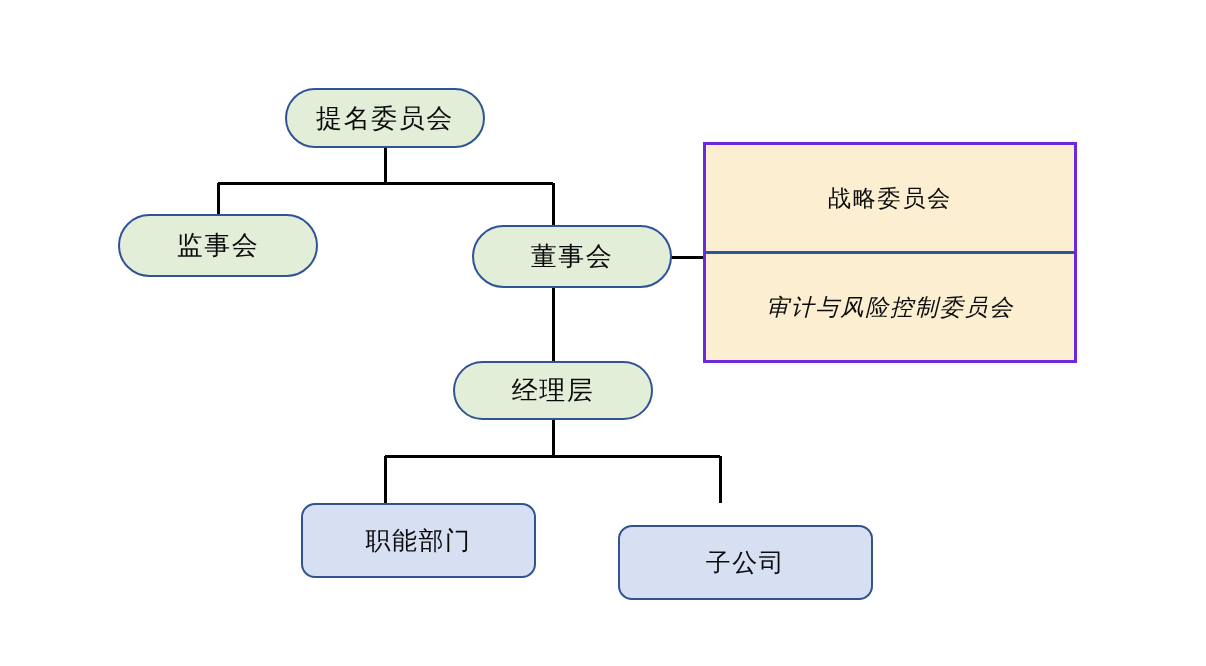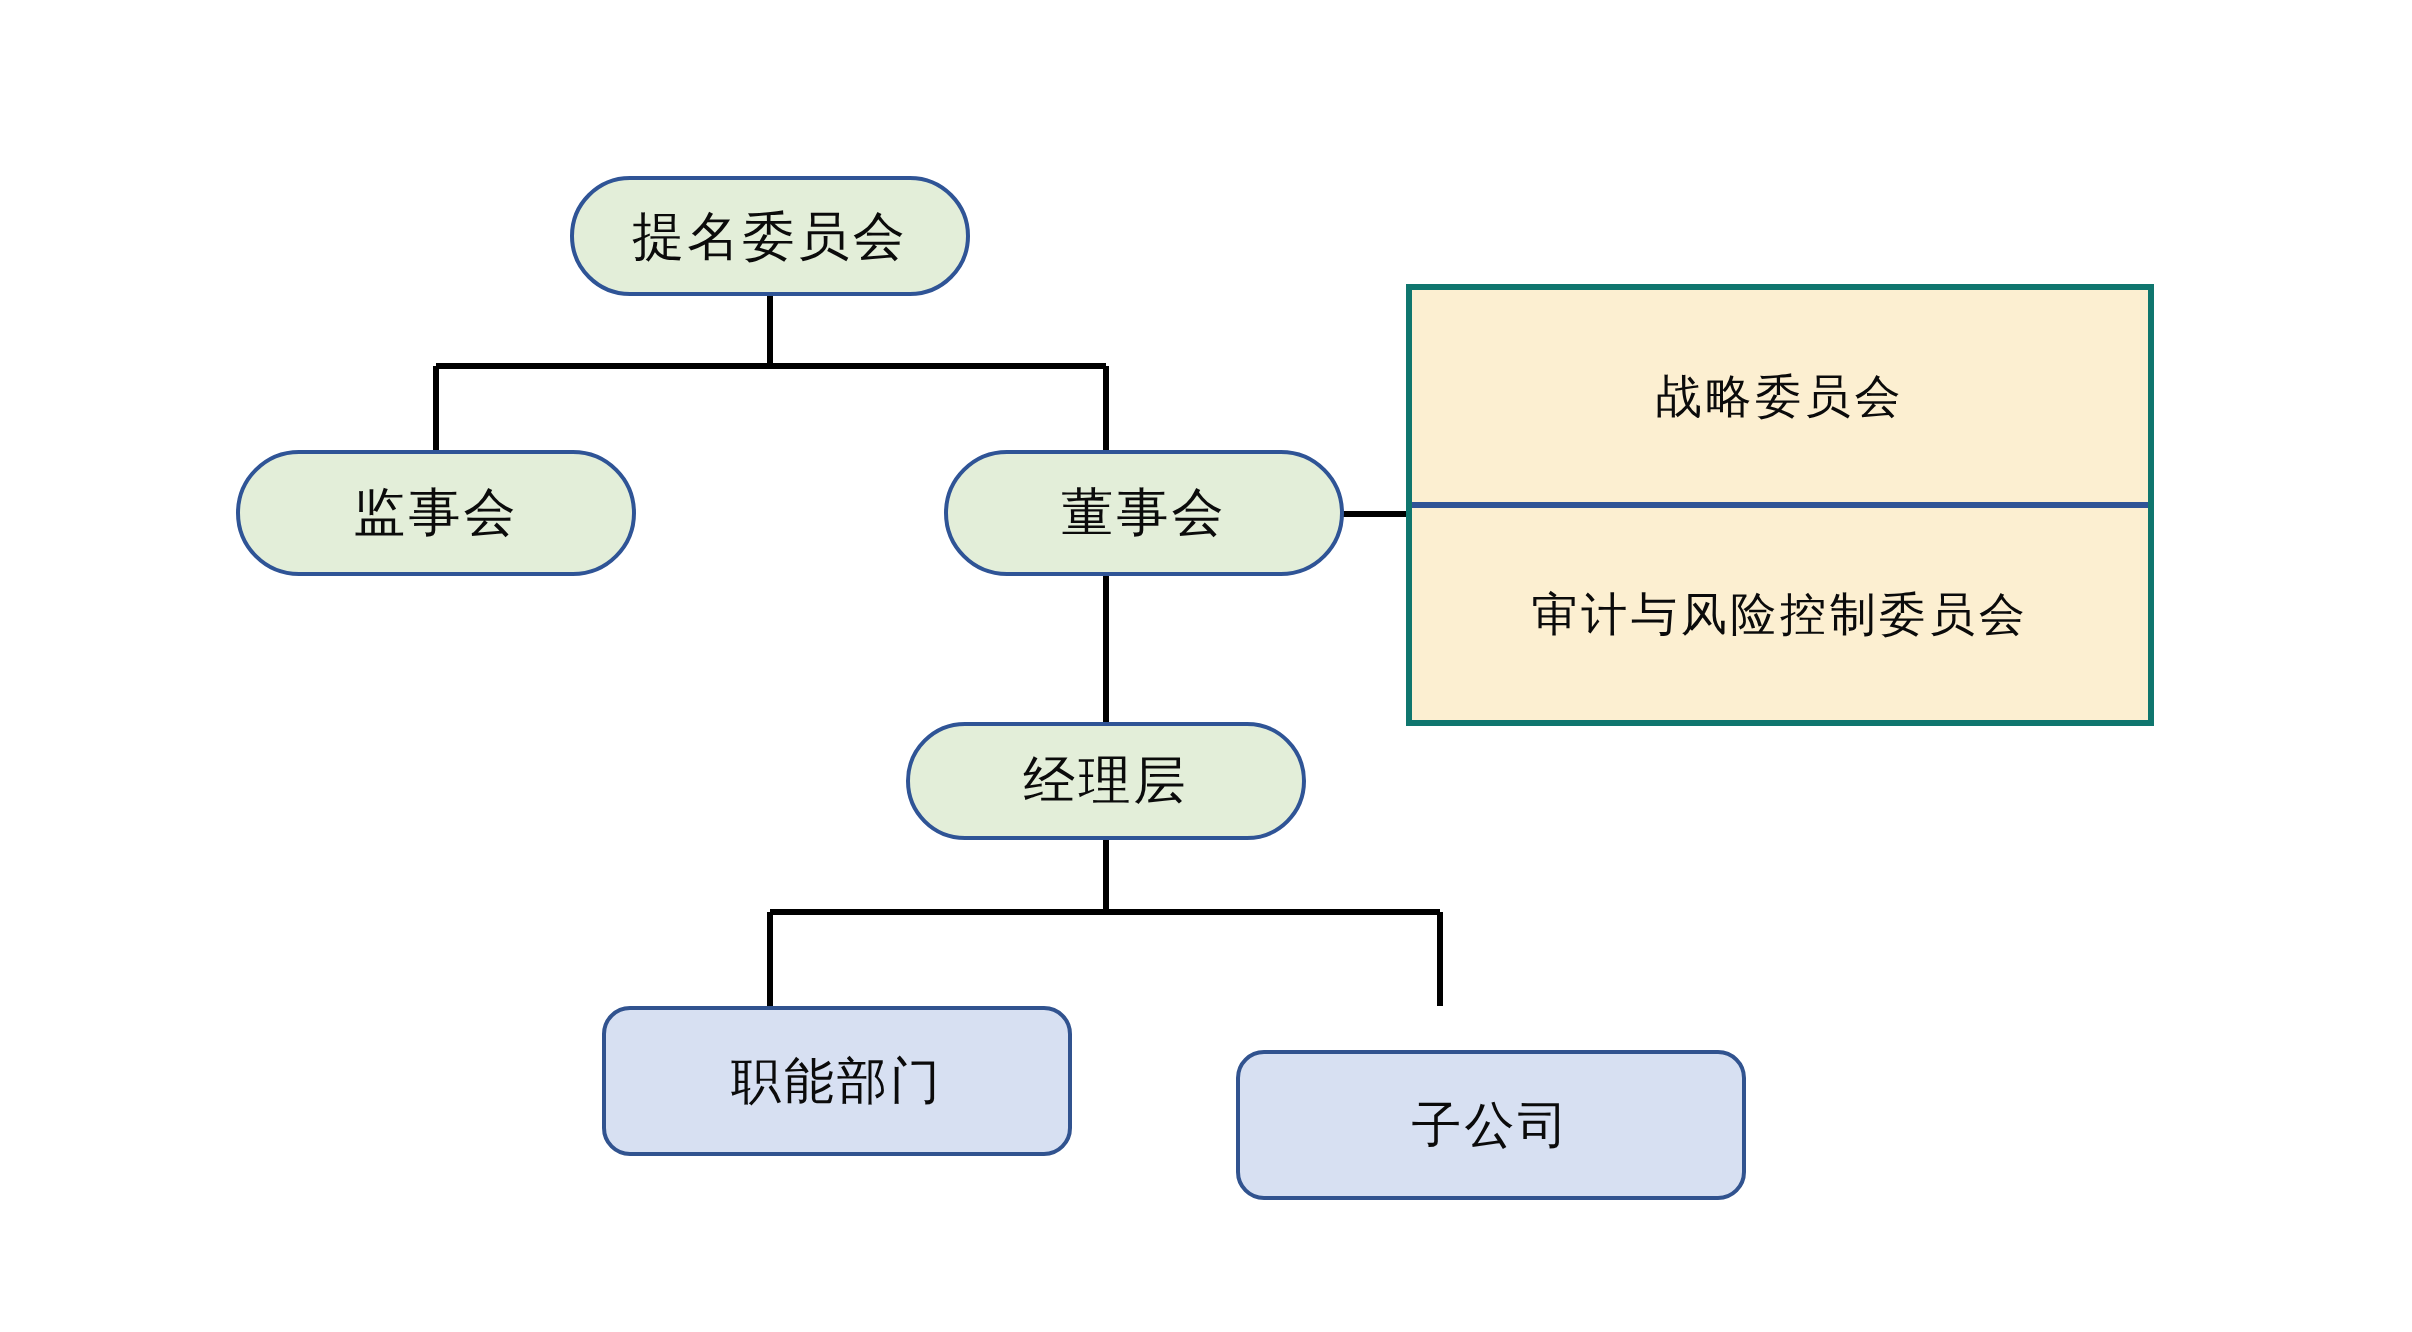--- a/index.html
+++ b/index.html
@@ -49,41 +49,42 @@
     background: #d7e0f2;
     border: 2px solid #31538f;
     border-radius: 14px;
     font-size: 25px;
   }
 
   
   #committee-table {
     position: absolute;
     box-sizing: border-box;
-    border: 3px solid #0f766e;
+    border: 3px solid #6d28d9;
     background: #fcefd1;
     z-index: 3;
     display: flex;
     flex-direction: column;
   }
   .committee-row {
     box-sizing: border-box;
     flex: 1 1 0;
     display: flex;
     align-items: center;
     justify-content: center;
     background: #fcefd1;
     border-bottom: 3px solid #2f5496;
     font-size: 23px;
     color: #0b0b0b;
     letter-spacing: 0.08em;
     white-space: nowrap;
   }
   .committee-row:last-child {
     border-bottom: none;
+    font-style: italic;
   }
 </style>
 </head>
 <body>
 
 <div id="canvas">
 
   <svg id="wires" viewBox="0 0 1206 666" width="1206" height="666" xmlns="http://www.w3.org/2000/svg">
     <g stroke="#000000" stroke-width="3" fill="none" shape-rendering="crispEdges">
 
@@ -101,21 +102,21 @@
       <path d="M385 456 L720 456"></path>
       <path d="M385 456 L385 503"></path>
       <path d="M720 456 L720 503"></path>
     </g>
   </svg>
 
   <div class="node node-green" style="left:285px; top:88px; width:200px; height:60px;">
     <span>提名委员会</span>
   </div>
 
-  <div class="node node-green" style="left:118px; top:225px; width:200px; height:63px;">
+  <div class="node node-green" style="left:118px; top:214px; width:200px; height:63px;">
     <span>监事会</span>
   </div>
 
   <div class="node node-green" style="left:472px; top:225px; width:200px; height:63px;">
     <span>董事会</span>
   </div>
 
   <div class="node node-green" style="left:453px; top:361px; width:200px; height:59px;">
     <span>经理层</span>
   </div>

